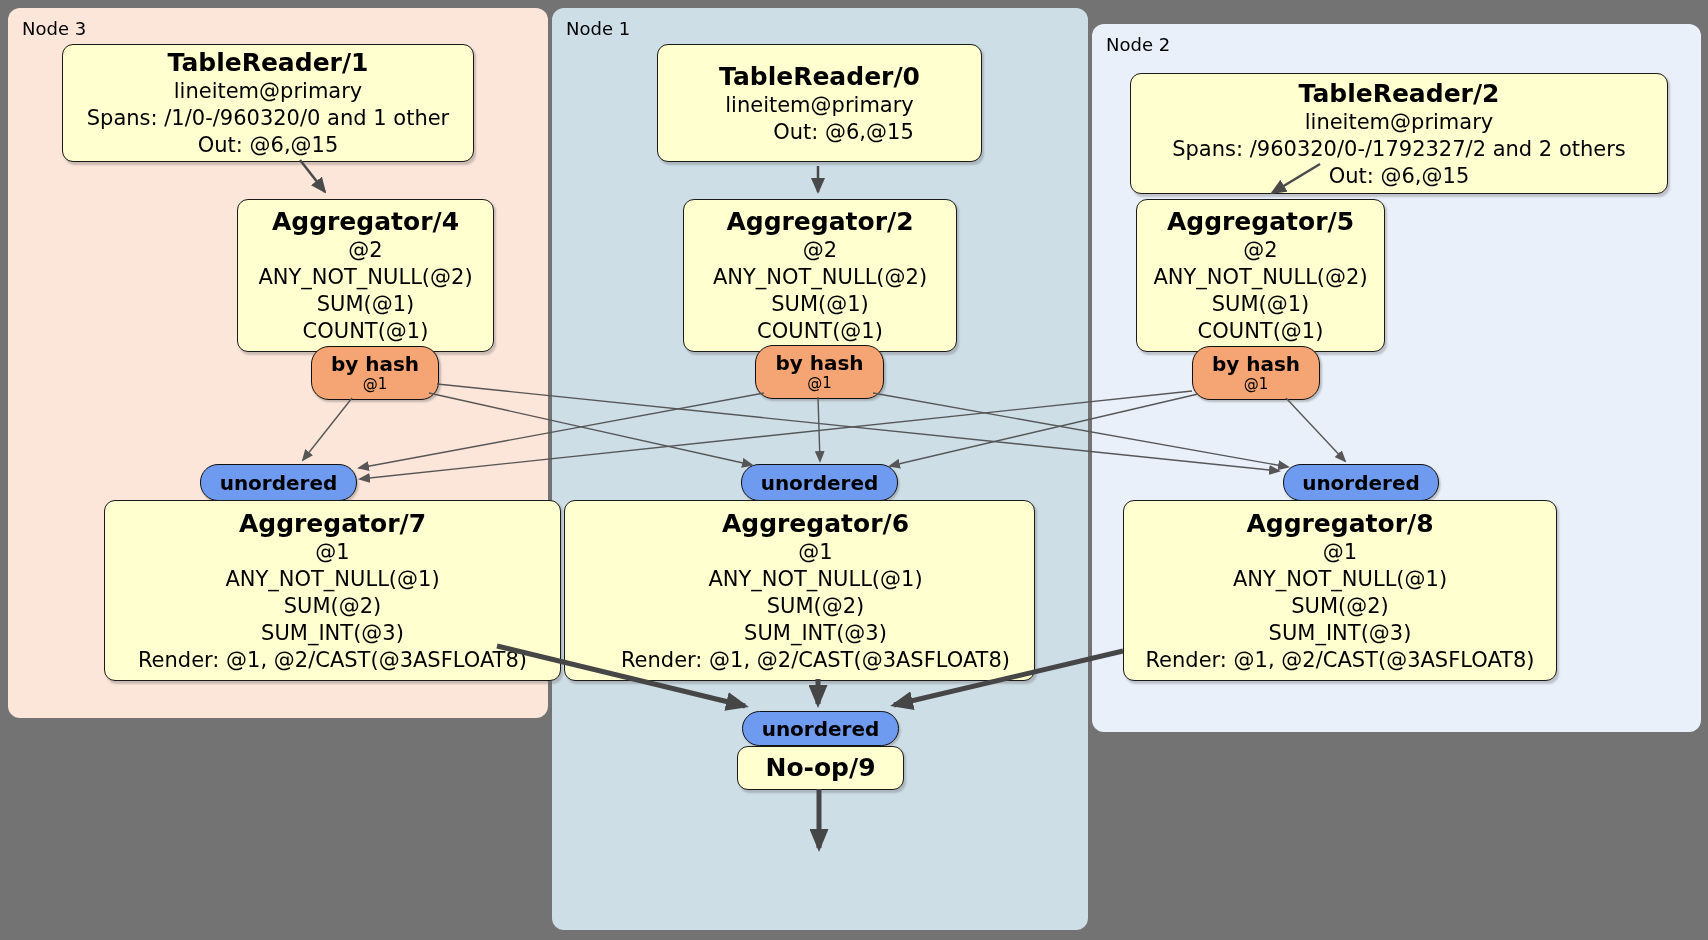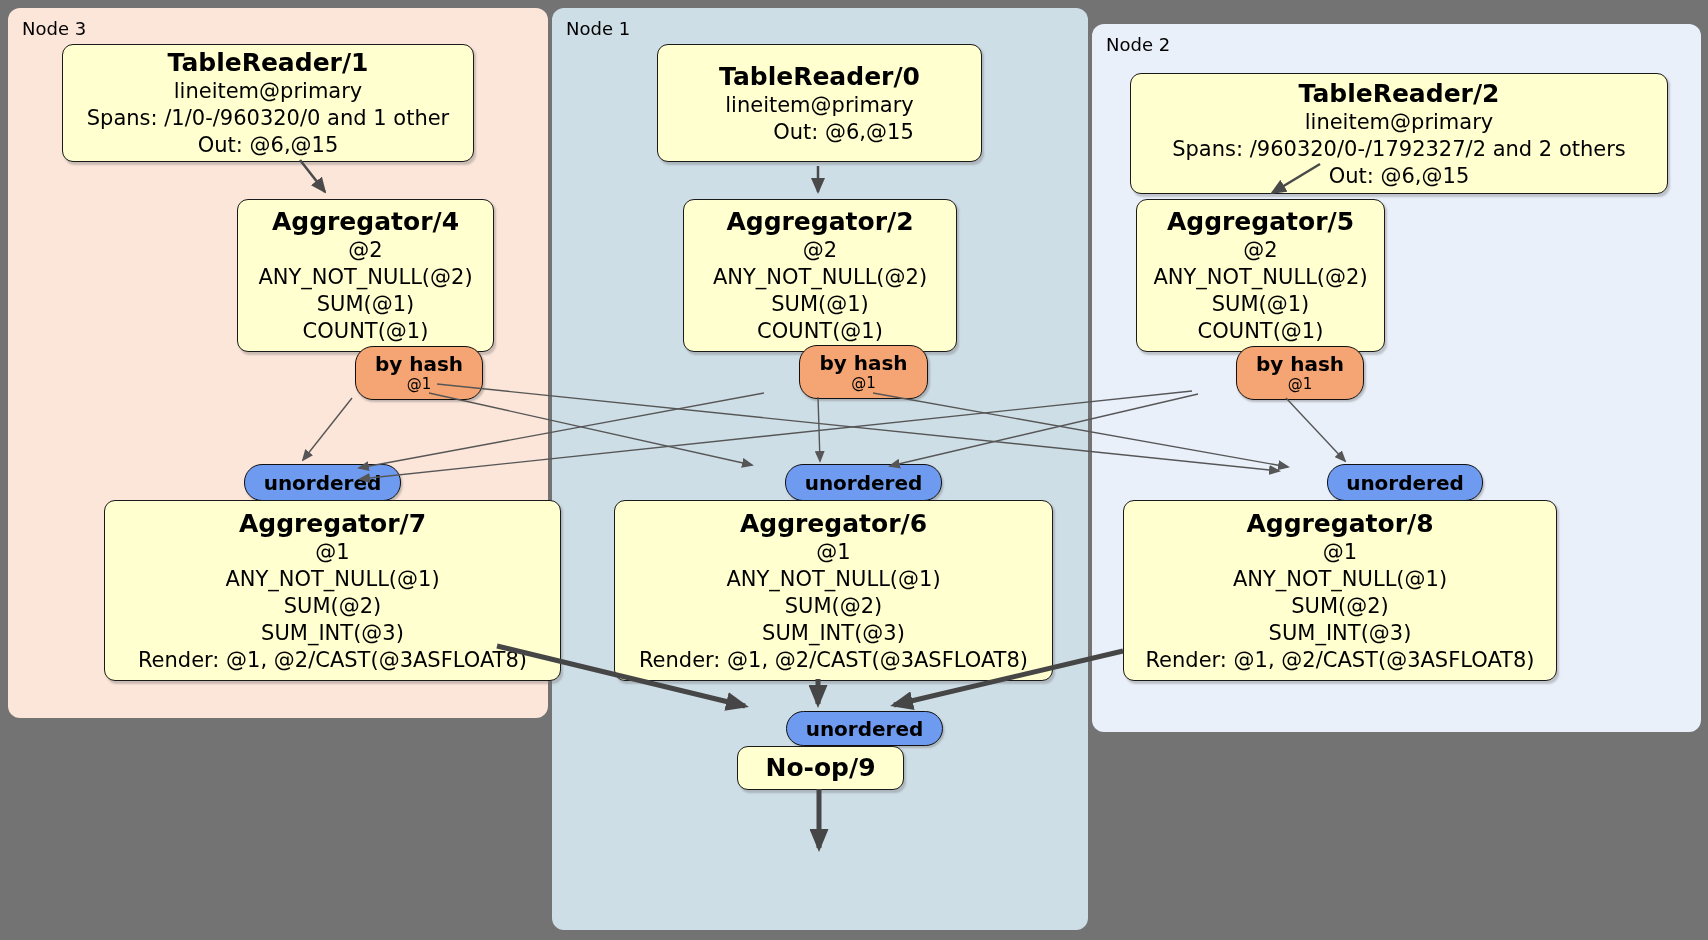--- a/index.html
+++ b/index.html
@@ -11,21 +11,21 @@
   .box{position:absolute;z-index:2;background:var(--box_bg,#ffffcf);
        border:1.6px solid #1a1a1a;border-radius:11px;
        display:flex;flex-direction:column;align-items:center;justify-content:center;
        text-align:center;box-shadow:2px 2.5px 2px rgba(110,110,110,0.35);}
   .box .title{font-weight:bold;font-size:25px;line-height:31px;white-space:nowrap;color:#000;}
   .box .body div{font-size:21px;line-height:27px;white-space:nowrap;color:#000;}
   .box .title-big{font-weight:bold;font-size:25px;line-height:30px;white-space:nowrap;color:#000;}
 
   .pill{position:absolute;z-index:2;border:1.6px solid #111;
         display:flex;flex-direction:column;align-items:center;justify-content:center;
-        text-align:right;box-shadow:1.5px 2px 2px rgba(110,110,110,0.4);margin-left:44px;}
+        text-align:right;box-shadow:1.5px 2px 2px rgba(110,110,110,0.4);}
   .pill.hash{background:var(--hash_pill_bg,#f5a573);border-radius:18px;}
   .pill.hash .hl{font-weight:bold;font-size:20px;line-height:23px;color:#000;white-space:nowrap;}
   .pill.hash .hd{font-size:15px;line-height:17px;color:#000;white-space:nowrap;}
   .pill.stream{background:var(--stream_pill_bg,#6e9bf0);border-radius:18px;
         font-weight:bold;font-size:20px;color:#000;white-space:nowrap;}
 
   #edges{position:absolute;left:0;top:0;z-index:3;pointer-events:none;}
   .edge-tr{stroke:#4a4a4a;stroke-width:2.5;fill:none;}
   .edge-mesh{stroke:#565656;stroke-width:1.4;fill:none;}
   .edge-thick{stroke:#464646;stroke-width:5;fill:none;}
@@ -92,21 +92,21 @@
         <div>ANY_NOT_NULL(@2)</div>
         <div>SUM(@1)</div>
         <div>COUNT(@1)</div>
       </div>
   </div>
   <div class="pill hash" style="left:755px;top:345px;width:127px;height:52px;">
     <div class="hl">by hash</div>
     <div class="hd">@1</div>
   </div>
   <div class="pill stream" style="left:741px;top:464px;width:155px;height:35px;">unordered</div>
-  <div class="box" style="left:614px;top:500px;width:437px;height:179px;">
+  <div class="box" style="left:564px;top:500px;width:437px;height:179px;padding-left:32px;">
     <div class="title">Aggregator/6</div>
     <div class="body">
         <div>@1</div>
         <div>ANY_NOT_NULL(@1)</div>
         <div>SUM(@2)</div>
         <div>SUM_INT(@3)</div>
         <div>Render: @1, @2/CAST(@3ASFLOAT8)</div>
       </div>
   </div>
 

